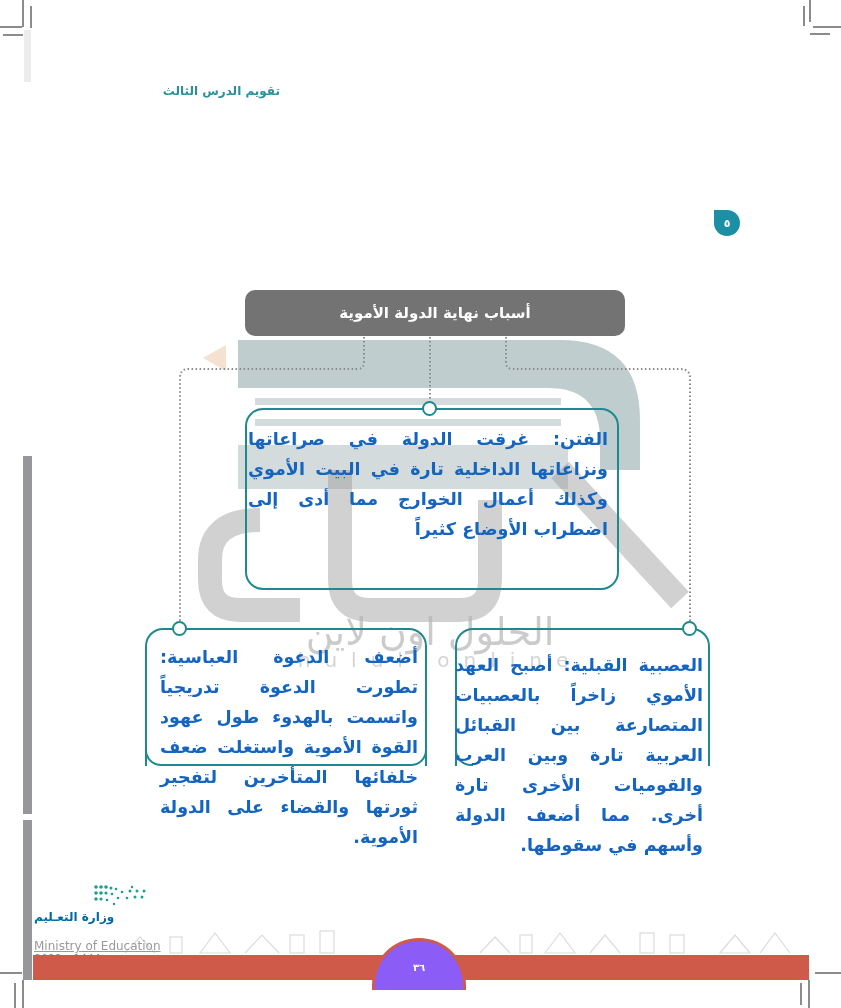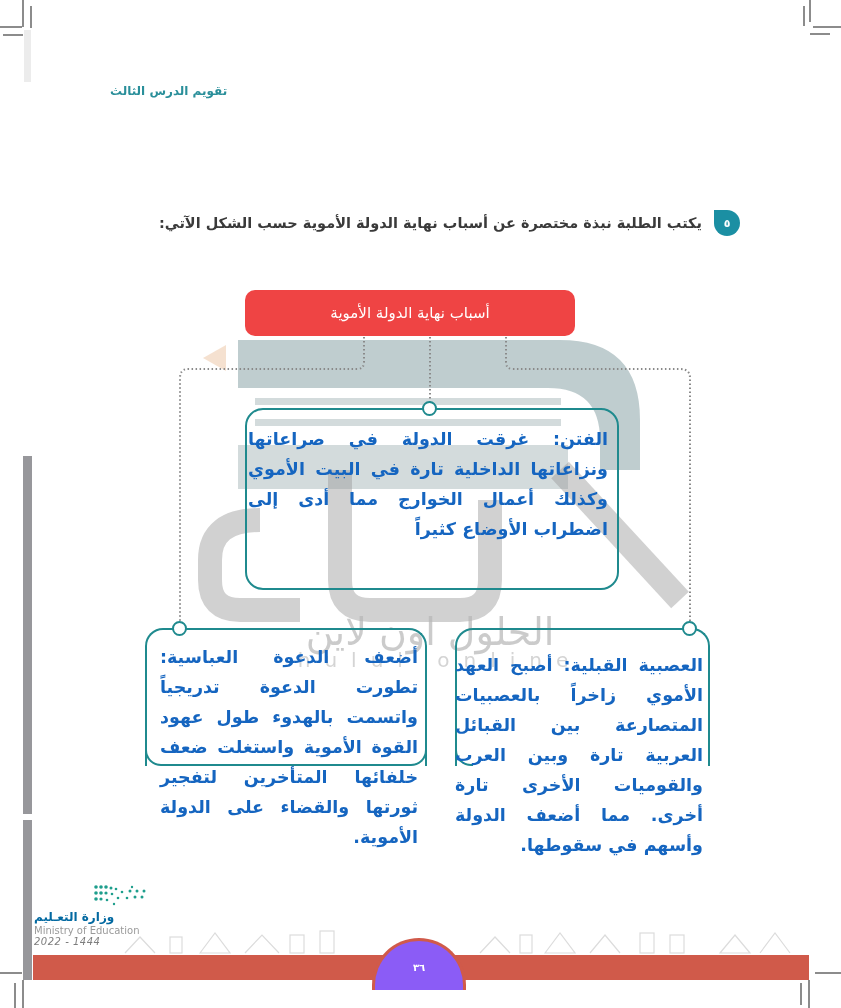--- a/index.html
+++ b/index.html
@@ -6,57 +6,57 @@
   body { width: 841px; height: 1008px; position: relative; overflow: hidden;
          font-family: "DejaVu Sans", sans-serif; }
   .abs { position: absolute; }
 
   
   .crop { position: absolute; background: #8c8c8c; }
 
   
   .side-bar { position: absolute; left: 23px; width: 9px; background: #97979b; }
 
-  .lesson-title { position: absolute; left: 110px; top: 84px; width: 170px; text-align: left;
+  .lesson-title { position: absolute; left: 110px; top: 84px; width: 170px; text-align: right;
                   color: #2a8f9a; font-weight: bold; font-size: 12px; direction: rtl; }
 
   .question { position: absolute; left: 90px; top: 210px; width: 650px; direction: rtl;
               display: flex; align-items: center; gap: 12px; }
   .q-num { width: 26px; height: 26px; background: #1b8fa3; color: #fff; font-size: 11px;
            display: flex; align-items: center; justify-content: center; font-weight: bold;
            border-radius: 0 14px 14px 14px; flex: none; }
   .q-text { font-size: 14.5px; font-weight: bold; color: #3a3a3a; white-space: nowrap; }
 
   
   .wm { position: absolute; pointer-events: none; }
 
   
-  .header-box { position: absolute; left: 245px; top: 290px; width: 330px; height: 46px;
-                background: #ef4444; border-radius: 10px; color: #fff; font-weight: normal;
+  .header-box { position: absolute; left: 245px; top: 290px; width: 380px; height: 46px;
+                background: #737373; border-radius: 10px; color: #fff; font-weight: bold;
                 font-size: 15px; display: flex; align-items: center; justify-content: center;
                 direction: rtl; }
 
   .card { position: absolute; border: 2px solid #1f8a8e; border-radius: 18px; box-sizing: border-box; }
   .card-text { position: absolute; direction: rtl; text-align: justify; text-align-last: right;
                color: #1565c0; font-family: "DejaVu Sans", sans-serif; font-weight: bold;
                font-size: 17.5px; line-height: 30px; }
 
   .node { position: absolute; width: 11px; height: 11px; border: 2.5px solid #1f8a8e;
           border-radius: 50%; background: #fff; box-sizing: content-box; }
 
   .footer-band { position: absolute; left: 33px; top: 955px; width: 776px; height: 25px; background: #d05a4a; }
   .page-tab { position: absolute; left: 372px; top: 938px; width: 94px; height: 52px;
               background: #8b5cf6; border: 3px solid #d05a4a; border-bottom: none;
               border-radius: 50px 50px 0 0; box-sizing: border-box; color: #fff;
               display: flex; align-items: center; justify-content: center; font-weight: bold;
               font-size: 10px; padding-top: 4px; }
 
   .ministry { position: absolute; left: 34px; top: 884px; width: 130px; }
   .ministry .ar { color: #0369a1; font-size: 12px; font-weight: bold; }
-  .ministry .en { color: #9a9a9a; font-size: 10px; margin-top: 1px; }
+  .ministry .en { color: #9a9a9a; font-size: 12px; margin-top: 15px; text-decoration: underline; }
   .ministry .yr { color: #7d7d7d; font-size: 10px; letter-spacing: 0.5px; font-style: italic; }
 
   .pattern { position: absolute; top: 915px; height: 40px; }
 </style>
 </head>
 <body>
 
 <div class="crop" style="left:0;top:26px;width:22px;height:1.5px;"></div>
 <div class="crop" style="left:22px;top:0;width:1.5px;height:27px;"></div>
 <div class="crop" style="left:30px;top:6px;width:1.5px;height:22px;"></div>
@@ -73,21 +73,20 @@
 <div class="crop" style="left:800px;top:983px;width:1.5px;height:22px;"></div>
 
 <div class="abs" style="left:24px;top:30px;width:7px;height:52px;background:#ececec;"></div>
 <div class="side-bar" style="top:456px;height:358px;"></div>
 <div class="side-bar" style="top:820px;height:160px;"></div>
 
 <div class="lesson-title">تقويم الدرس الثالث</div>
 
 <div class="question">
   <div class="q-num">٥</div>
-  <div class="q-text">يكتب الطلبة نبذة مختصرة عن أسباب نهاية الدولة الأموية حسب الشكل الآتي:</div>
 </div>
 
 <svg class="wm" width="841" height="1008" style="left:0;top:0;">
   <g opacity="0.55" fill="#8aa4a8">
     <path d="M238 340 L560 340 Q640 340 640 420 L640 470 L600 470 L600 440 Q600 388 548 388 L238 388 Z"></path>
   </g>
   <g opacity="0.5" fill="#a8b8ba">
     <rect x="255" y="398" width="306" height="7"></rect>
     <rect x="255" y="419" width="306" height="7"></rect>
     <rect x="238" y="445" width="330" height="44"></rect>

